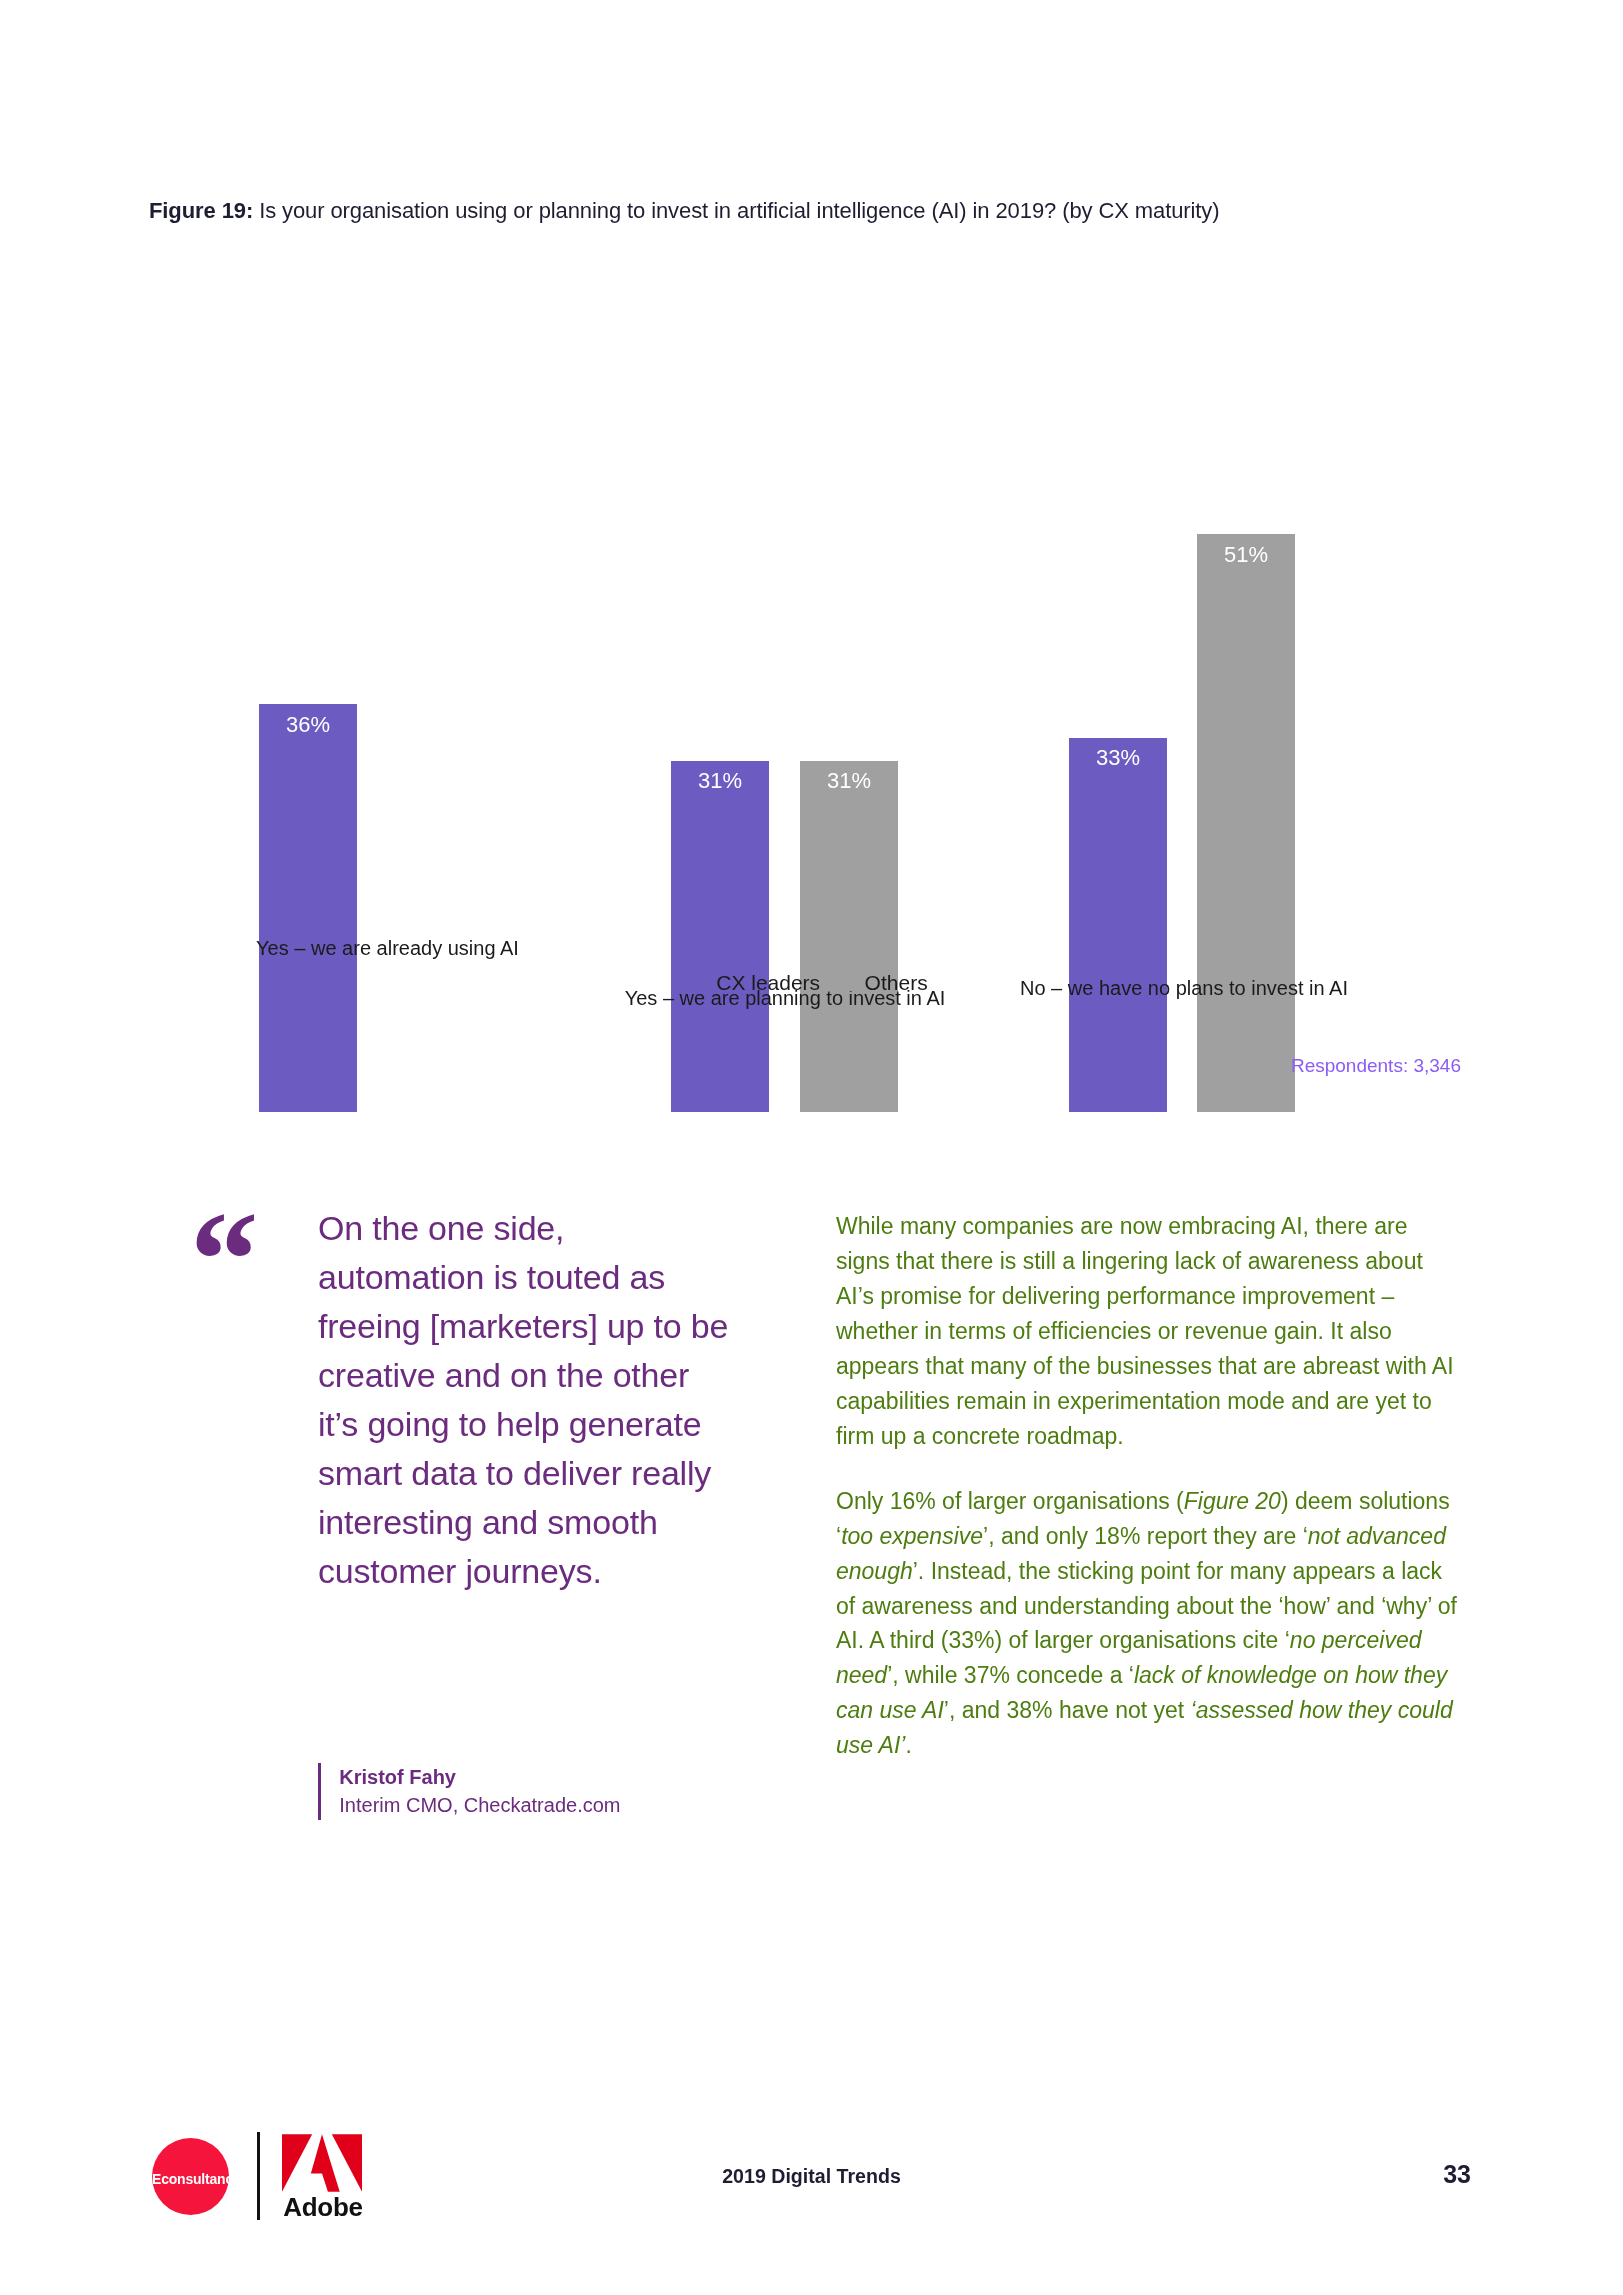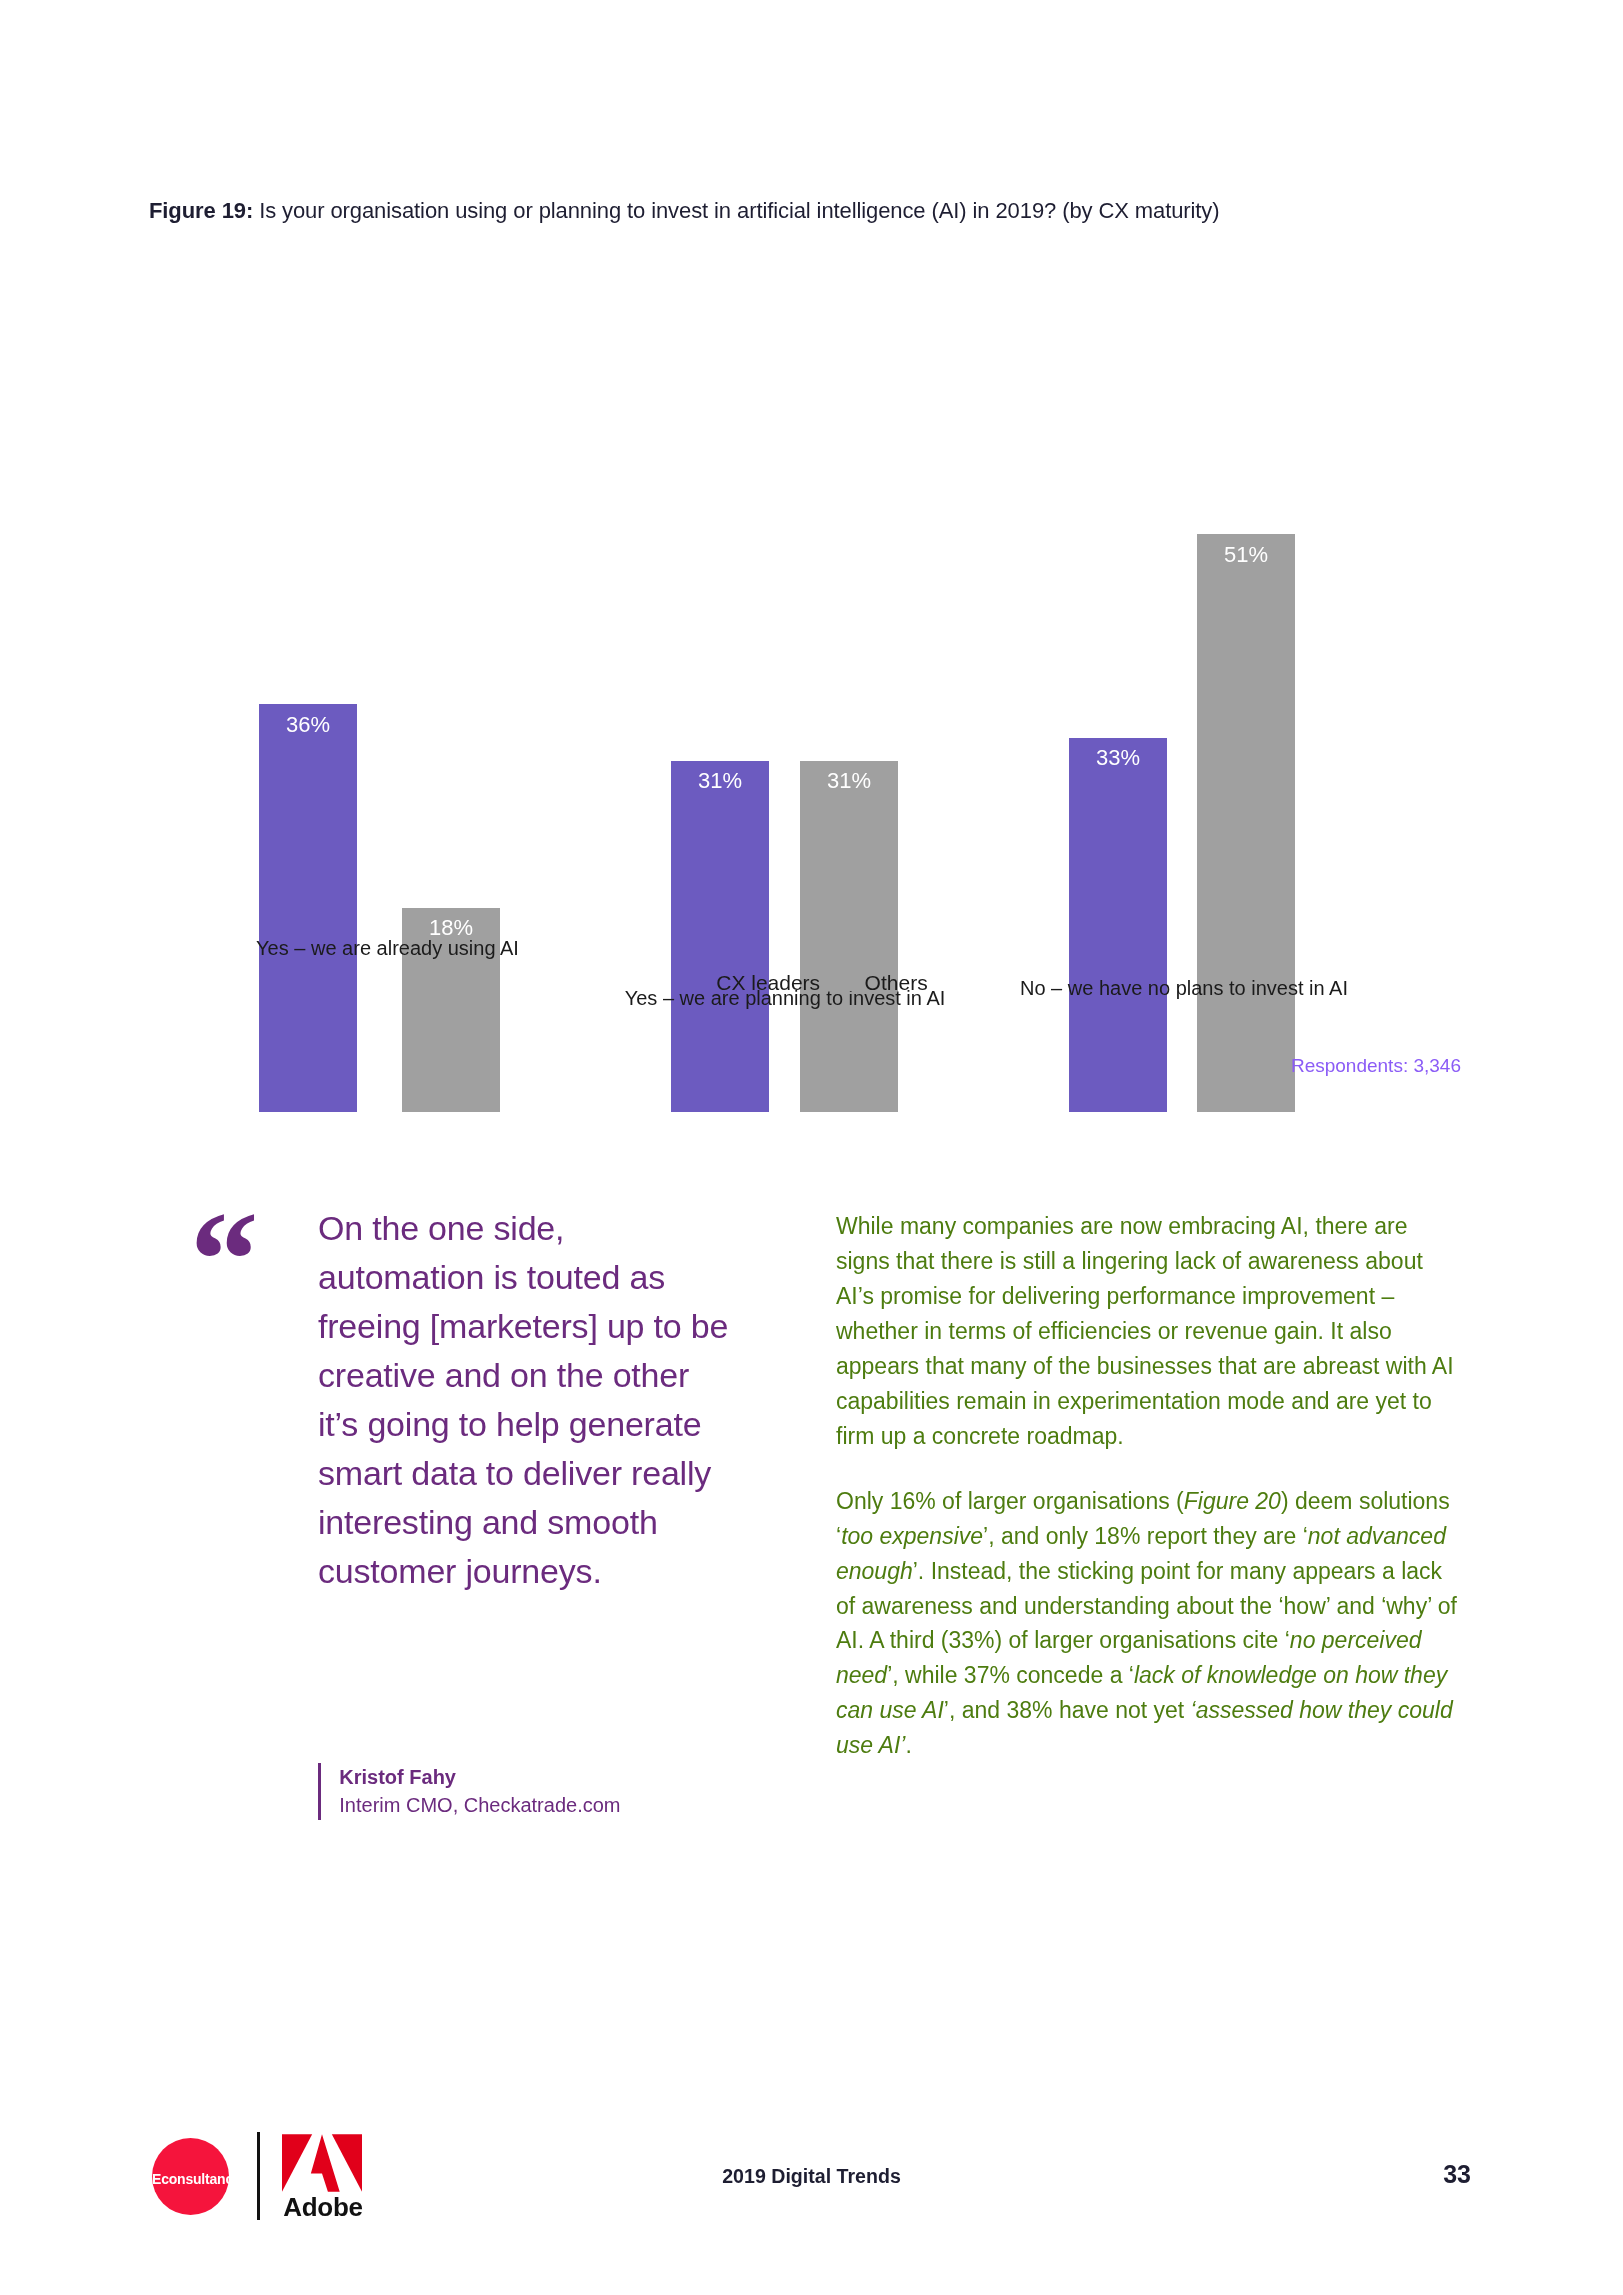--- a/index.html
+++ b/index.html
@@ -253,24 +253,20 @@
   <div id="figure-title">
     <span class="fig-label">Figure 19:</span><span> Is your organisation using or planning to invest in artificial intelligence (AI) in 2019? (by CX maturity)</span>
   </div>
 
   <div id="chart-area">
 
     <div class="bar" style="left:259px; height:919px;">
       <div class="bar-rect" style="height:408px; background:#6c5bc0;"></div>
       <div class="bar-value" style="bottom:376px;">36%</div>
     </div>
-    <div class="bar" style="left:402px; height:919px;">
-      <div class="bar-rect" style="height:204px; background:#a0a0a0;"></div>
-      <div class="bar-value" style="bottom:173px;">18%</div>
-    </div>
     <div class="cat-label" style="left:177px; top:937px; width:421px;">Yes – we are already using AI</div>
 
     <div class="bar" style="left:671px; height:919px;">
       <div class="bar-rect" style="height:351px; background:#6c5bc0;"></div>
       <div class="bar-value" style="bottom:320px;">31%</div>
     </div>
     <div class="bar" style="left:800px; height:919px;">
       <div class="bar-rect" style="height:351px; background:#a0a0a0;"></div>
       <div class="bar-value" style="bottom:320px;">31%</div>
     </div>

